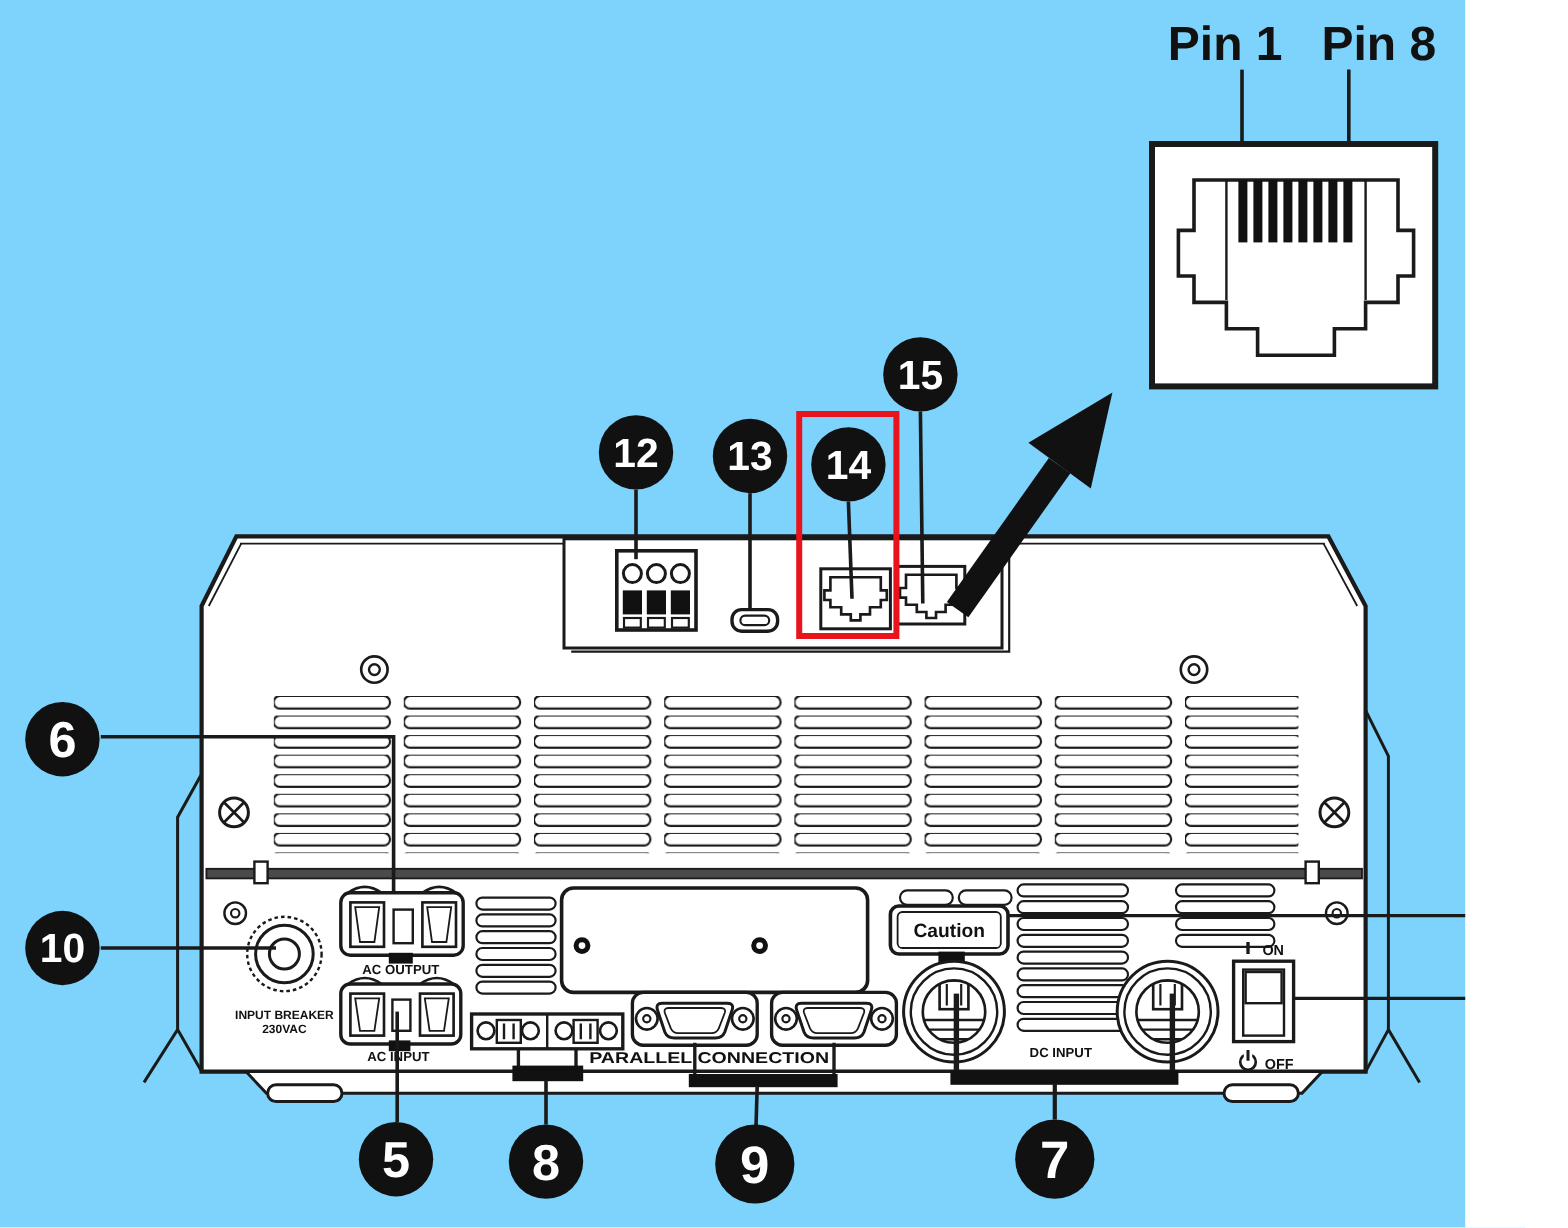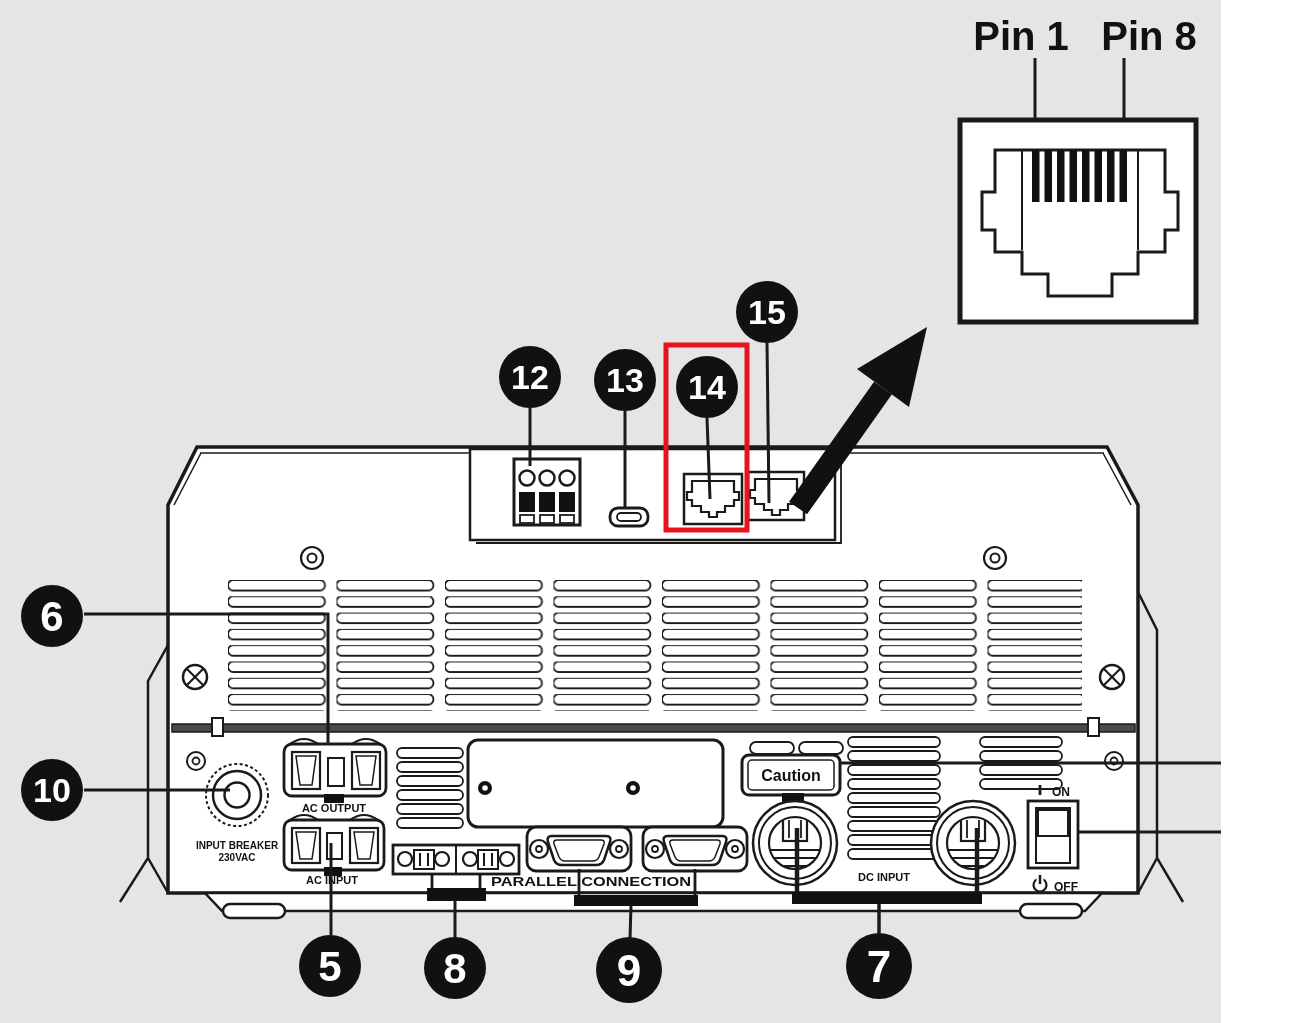--- a/index.html
+++ b/index.html
@@ -1,16 +1,16 @@
 <!DOCTYPE html>
 <html><head>
 <meta charset="utf-8">
 <style>
   html,body{margin:0;padding:0;background:#fff;}
-  .stage{position:relative;width:1221px;height:1023px;background:#e5e5e5;overflow:hidden;}
+  .stage{position:relative;width:1221px;height:1023px;background:#7dd3fc;overflow:hidden;}
   svg{display:block}
   .t{font-family:"Liberation Sans","DejaVu Sans",sans-serif;font-weight:bold;fill:#111;}
   .callout-num{font-family:"Liberation Sans","DejaVu Sans",sans-serif;font-weight:bold;fill:#fff;}
 </style>
 </head>
 <body>
 
 <div class="stage">
 <svg width="1307" height="1023" viewBox="0 0 1307 1023" xmlns="http://www.w3.org/2000/svg">
   <defs>

